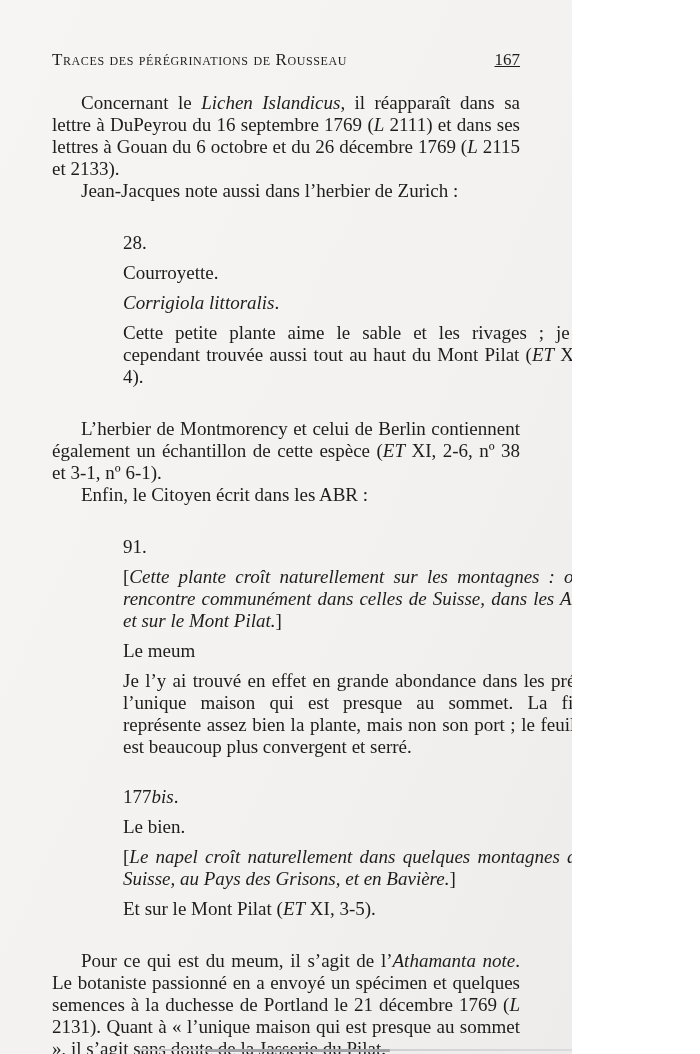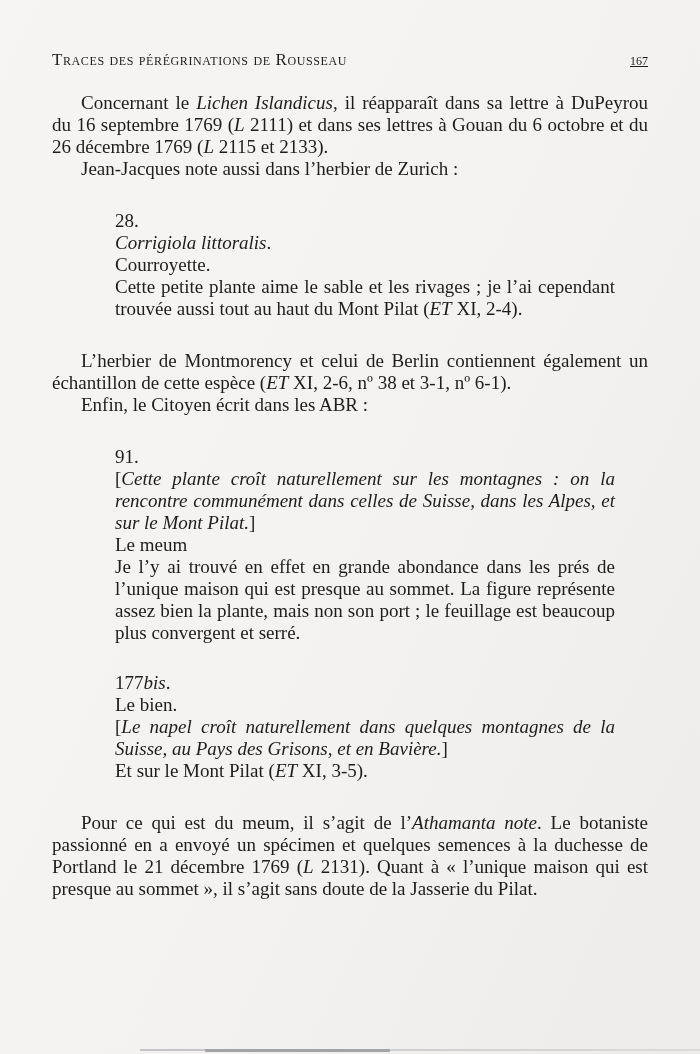--- a/index.html
+++ b/index.html
@@ -1,41 +1,41 @@
 <!DOCTYPE html>
 <html lang="fr"><head>
 <meta charset="utf-8">
 <style>
   html,body{margin:0;padding:0;}
   .page{
     position:relative;
-    width:700px;height:1054px;
+    width:572px;height:1054px;
     box-sizing:border-box;
     background:linear-gradient(115deg,#f6f5f3 0%,#f3f2f0 55%,#edecea 100%);
     font-family:"Liberation Serif","DejaVu Serif",serif;
     color:#1d1d1d;
     overflow:hidden;
   }
   .header{
     display:flex;justify-content:space-between;align-items:baseline;
     margin:0 52px;padding-top:50px;
   }
   .running-title{
     font-variant:small-caps;
     font-size:17px;letter-spacing:0.6px;
   }
-  .page-number{font-size:12px;text-decoration:underline;}
+  .page-number{font-size:17px;text-decoration:underline;}
   .bodytext{margin:0 52px;font-size:19px;line-height:22px;text-align:justify;}
   .bodytext p{margin:0;}
   .indent{text-indent:29px;}
   .mt1{margin-top:22px !important;}
   .mt2{margin-top:30px !important;}
   .mt3{margin-top:28px !important;}
   .quote{margin:30px 0 0 63px;width:500px;}
-  .quote p{margin:0;}
+  .quote p{margin:8px;}
   i{font-style:italic;}
   .scan-line{
     position:absolute;left:140px;right:0;bottom:3px;height:2px;
     background:linear-gradient(90deg,#c2c4c7 0%,#cfd1d3 60%,#dadbdc 100%);
   }
   .scan-line-dark{
     position:absolute;left:205px;width:185px;bottom:2px;height:3px;
     background:#a2a4a8;border-radius:1px;
   }
 </style>
@@ -50,22 +50,22 @@
   </div>
 
   <div class="bodytext">
 
     <p class="indent mt1"><span>Concernant le </span><i>Lichen Islandicus</i><span>, il réapparaît dans sa lettre à DuPeyrou du 16 septembre 1769 (</span><i>L</i><span> 2111) et dans ses lettres à Gouan du 6 octobre et du 26 décembre 1769 (</span><i>L</i><span> 2115 et 2133).</span></p>
 
     <p class="indent">Jean-Jacques note aussi dans l’herbier de Zurich :</p>
 
     <blockquote class="quote">
       <p>28.</p>
+      <p>Courroyette.</p>
       <p><i>Corrigiola littoralis</i><span>.</span></p>
-      <p>Courroyette.</p>
       <p><span>Cette petite plante aime le sable et les rivages ; je l’ai cependant trouvée aussi tout au haut du Mont Pilat (</span><i>ET</i><span> XI, 2-4).</span></p>
     </blockquote>
 
     <p class="indent mt2"><span>L’herbier de Montmorency et celui de Berlin contiennent égale­ment un échantillon de cette espèce (</span><i>ET</i><span> XI, 2-6, nº 38 et 3-1, nº 6-1).</span></p>
 
     <p class="indent">Enfin, le Citoyen écrit dans les ABR :</p>
 
     <blockquote class="quote">
       <p>91.</p>
       <p><span>[</span><i>Cette plante croît naturellement sur les montagnes : on la rencontre communément dans celles de Suisse, dans les Alpes, et sur le Mont Pilat.</i><span>]</span></p>

